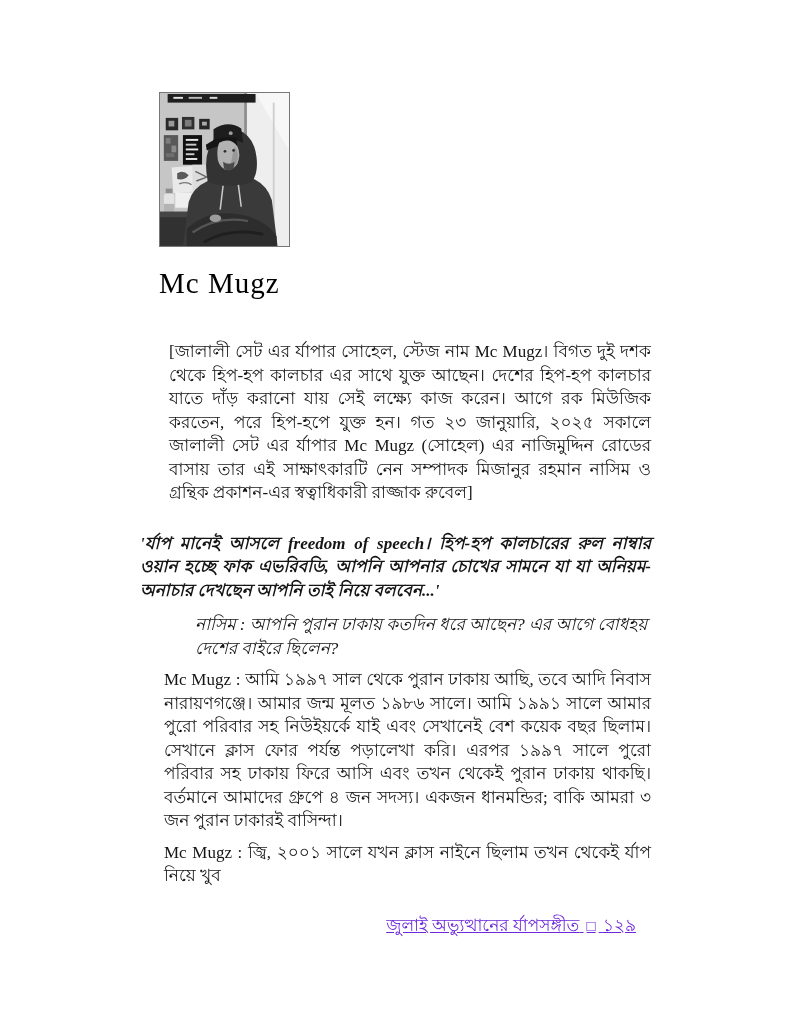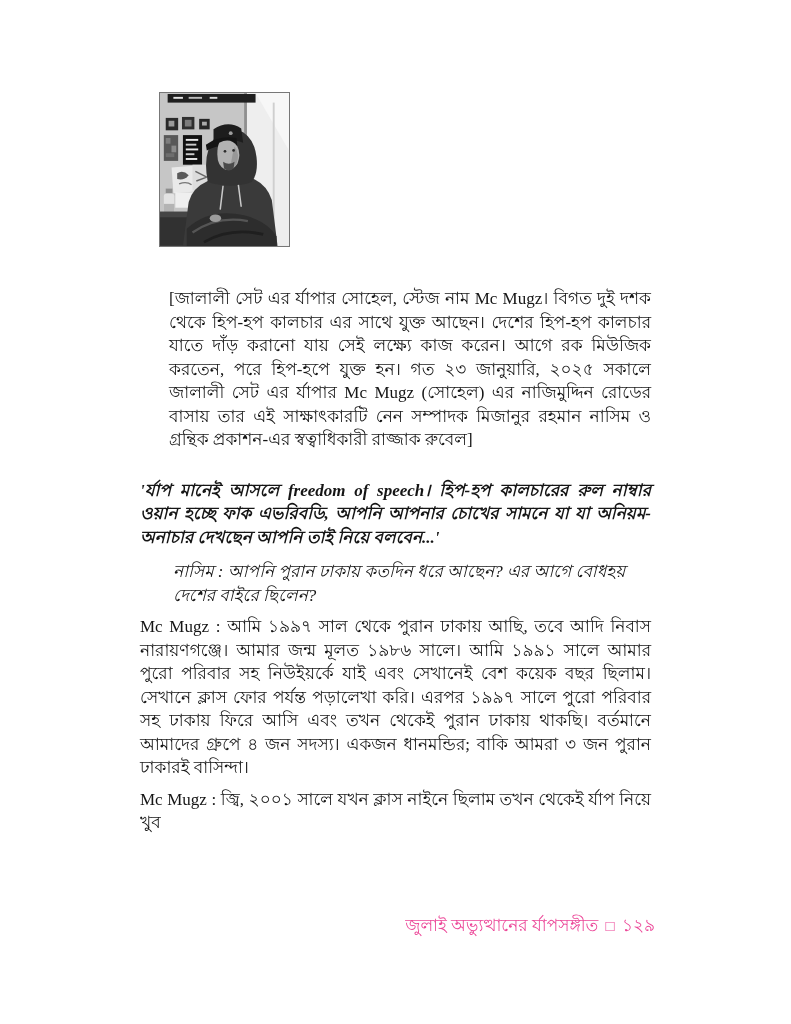--- a/index.html
+++ b/index.html
@@ -35,34 +35,36 @@
     text-align:justify;
   }
   .quote{
     margin-top:27px;
     font-weight:bold;
     text-align:justify;
     font-style:italic;
   }
   .question{
     margin-top:11px;
-    margin-left:33px;
+    margin-left:55px;
     font-style:italic;
   }
   .answer{
     margin-top:8px;
     text-align:justify;
+    margin-left:24px;
   }
   .footer{
     position:absolute;
     top:912px;
-    right:136px;
+    right:155px;
     font-size:17px;
-    color:#ec4899;
+    color:#6d28d9;
     white-space:nowrap;
+    text-decoration:underline;
   }
   .footer .sq{padding:0 3px;font-size:15px;}
 </style>
 </head>
 <body>
 
 <div class="page">
   <div class="content">
 
     <svg class="photo" viewBox="0 0 135 160" aria-hidden="true">
@@ -126,20 +128,21 @@
       <path d="M66 72 q6 4 12 0 l-1 7 q-5 4 -10 0 z" fill="#4a4a4a"></path>
 
       <path d="M66 97 L63 122 M82 96 L85 119" stroke="#c9c9c9" stroke-width="1.6" fill="none"></path>
 
       <path d="M28 142 Q52 120 88 128 Q112 134 122 150 L122 160 L28 160 Z" fill="#2d2d2d"></path>
       <path d="M34 146 Q60 128 92 134" stroke="#555555" stroke-width="2.5" fill="none"></path>
       <path d="M46 156 Q74 140 108 148" stroke="#1f1f1f" stroke-width="3" fill="none"></path>
       <ellipse cx="58" cy="131" rx="6" ry="4" fill="#9c9c9c"></ellipse>
     </svg>
 
+    <h1 class="title">Mc Mugz</h1>
 
     <p class="intro">[জালালী সেট এর র্যাপার সোহেল, স্টেজ নাম Mc Mugz। বিগত দুই দশক থেকে হিপ-হপ কালচার এর সাথে যুক্ত আছেন। দেশের হিপ-হপ কালচার যাতে দাঁড় করানো যায় সেই লক্ষ্যে কাজ করেন। আগে রক মিউজিক করতেন, পরে হিপ-হপে যুক্ত হন। গত ২৩ জানুয়ারি, ২০২৫ সকালে জালালী সেট এর র্যাপার Mc Mugz (সোহেল) এর নাজিমুদ্দিন রোডের বাসায় তার এই সাক্ষাৎকারটি নেন সম্পাদক মিজানুর রহমান নাসিম ও গ্রন্থিক প্রকাশন-এর স্বত্বাধিকারী রাজ্জাক রুবেল]</p>
 
     <p class="quote">'র্যাপ মানেই আসলে freedom of speech। হিপ-হপ কালচারের রুল নাম্বার ওয়ান হচ্ছে ফাক এভরিবডি, আপনি আপনার চোখের সামনে যা যা অনিয়ম-অনাচার দেখছেন আপনি তাই নিয়ে বলবেন...'</p>
 
     <p class="question"><span>নাসিম :</span>
       <span>আপনি পুরান ঢাকায় কতদিন ধরে আছেন? এর আগে বোধহয় দেশের বাইরে ছিলেন?</span></p>
 
     <p class="answer"><span>Mc Mugz :</span>
       <span>আমি ১৯৯৭ সাল থেকে পুরান ঢাকায় আছি, তবে আদি নিবাস নারায়ণগঞ্জে। আমার জন্ম মূলত ১৯৮৬ সালে। আমি ১৯৯১ সালে আমার পুরো পরিবার সহ নিউইয়র্কে যাই এবং সেখানেই বেশ কয়েক বছর ছিলাম। সেখানে ক্লাস ফোর পর্যন্ত পড়ালেখা করি। এরপর ১৯৯৭ সালে পুরো পরিবার সহ ঢাকায় ফিরে আসি এবং তখন থেকেই পুরান ঢাকায় থাকছি। বর্তমানে আমাদের গ্রুপে ৪ জন সদস্য। একজন ধানমন্ডির; বাকি আমরা ৩ জন পুরান ঢাকারই বাসিন্দা।</span></p>

